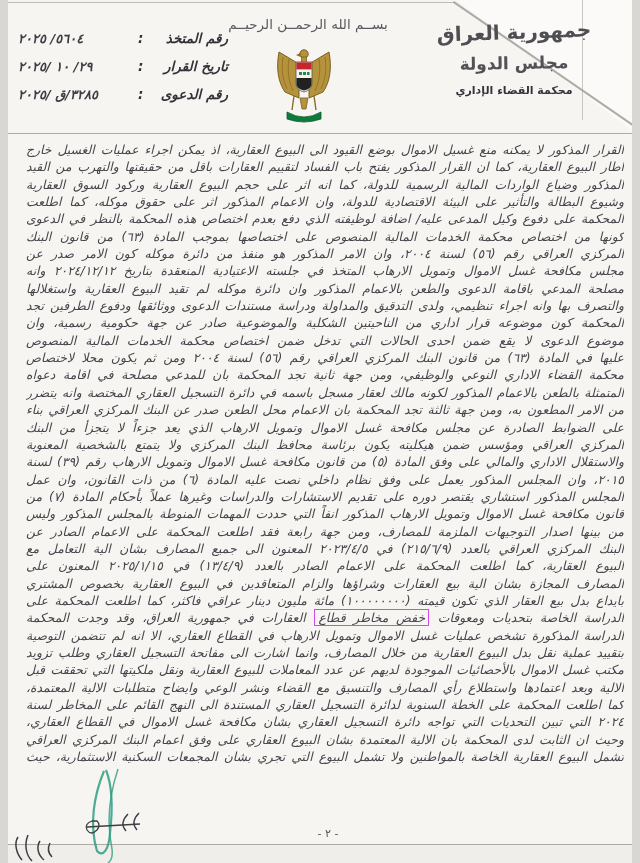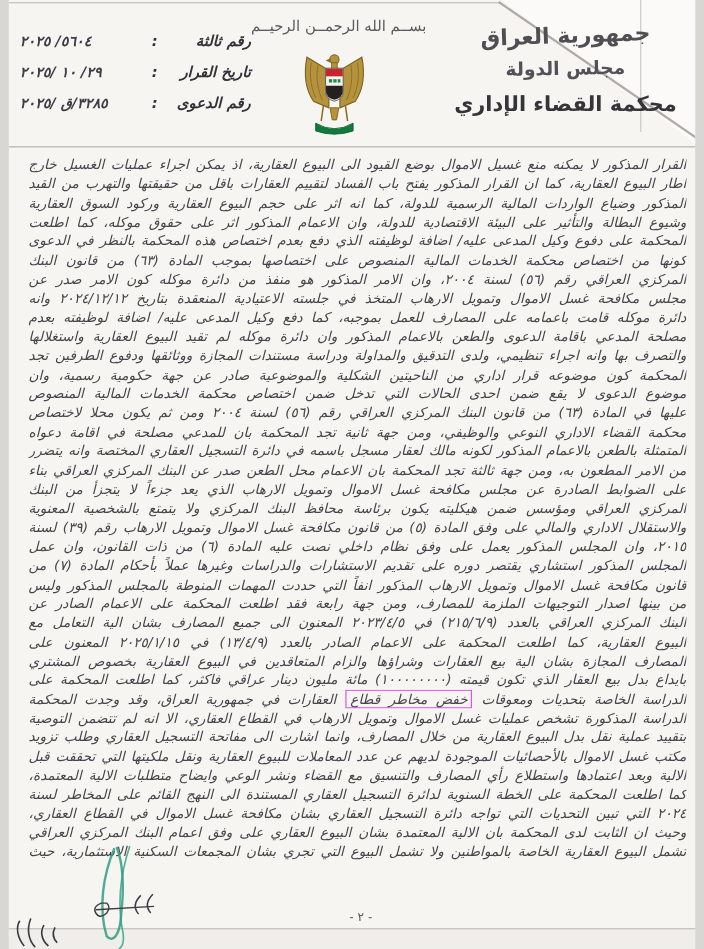--- a/index.html
+++ b/index.html
@@ -19,21 +19,21 @@
   .right-margin-line{position:absolute;left:626px;top:136px;width:1px;height:708px;background:#b9b6b1;opacity:.6;}
   .page-bottom-line{position:absolute;left:0;top:844px;width:640px;height:1px;background:#adaaa5;}
   .below-strip{position:absolute;left:0;top:845px;width:640px;height:18px;background:#efeeea;}
   
   .bismillah{position:absolute;left:208px;top:16px;width:184px;text-align:center;
     font-size:13.5px;color:#5a5a5f;letter-spacing:.5px;direction:rtl;}
   .emblem{position:absolute;left:263px;top:46px;width:66px;height:84px;}
   .header-right{position:absolute;right:14px;top:20px;width:208px;text-align:center;direction:rtl;}
   .hr-country{font-size:20px;font-weight:bold;color:#4e4e53;transform:rotate(-2deg);}
   .hr-council{font-size:17px;font-weight:bold;color:#515157;margin-top:9px;transform:rotate(-1deg);}
-  .hr-court{font-size:19px;font-weight:bold;color:#34343a;margin-top:11px;letter-spacing:.5px;}
+  .hr-court{font-size:11px;font-weight:bold;color:#34343a;margin-top:11px;letter-spacing:.5px;}
   .header-left{position:absolute;left:10px;top:30px;width:232px;font-style:italic;}
   .hdr-row{display:flex;align-items:center;margin-bottom:12px;}
   .hdr-value{width:120px;font-size:13px;font-weight:600;color:#3d3d44;letter-spacing:.5px;}
   .num-ltr{direction:ltr;unicode-bidi:bidi-override;text-align:left;}
   .hdr-label{width:96px;display:flex;justify-content:space-between;direction:rtl;
     font-weight:bold;font-size:13.5px;color:#323238;padding-right:6px;box-sizing:border-box;}
   
   .body-text{position:absolute;left:18px;top:141px;width:598px;direction:rtl;font-style:italic;}
   .body-line{font-size:12.4px;line-height:17.35px;height:17.35px;overflow:hidden;
     color:#45454b;text-align:justify;text-align-last:justify;}
@@ -87,21 +87,21 @@
   <div class="header-right">
     <div class="hr-country">جمهورية العراق</div>
     <div class="hr-council">مجلس الدولة</div>
     <div class="hr-court">محكمة القضاء الإداري</div>
   </div>
 
   <div class="header-left">
     <div class="hdr-row">
       <div class="hdr-value num-ltr">٢٠٢٥ /٥٦٠٤</div>
       <div class="hdr-label">
-        <span>رقم ثالثة</span>
+        <span>رقم المتخذ</span>
           <span class="colon">:</span>
       </div>
     </div>
     <div class="hdr-row">
       <div class="hdr-value num-ltr">٢٠٢٥/ ١٠ /٢٩</div>
       <div class="hdr-label">
         <span>تاريخ القرار</span>
           <span class="colon">:</span>
       </div>
     </div>
@@ -116,23 +116,22 @@
 
   <div class="body-text">
       <div class="body-line">القرار المذكور لا يمكنه منع غسيل الاموال بوضع القيود الى البيوع العقارية، اذ يمكن اجراء عمليات الغسيل خارج</div>
       <div class="body-line">اطار البيوع العقارية، كما ان القرار المذكور يفتح باب الفساد لتقييم العقارات باقل من حقيقتها والتهرب من القيد</div>
       <div class="body-line">المذكور وضياع الواردات المالية الرسمية للدولة، كما انه اثر على حجم البيوع العقارية وركود السوق العقارية</div>
       <div class="body-line">وشيوع البطالة والتأثير على البيئة الاقتصادية للدولة، وان الاعمام المذكور اثر على حقوق موكله، كما اطلعت</div>
       <div class="body-line">المحكمة على دفوع وكيل المدعى عليه/ اضافة لوظيفته الذي دفع بعدم اختصاص هذه المحكمة بالنظر في الدعوى</div>
       <div class="body-line">كونها من اختصاص محكمة الخدمات المالية المنصوص على اختصاصها بموجب المادة (٦٣) من قانون البنك</div>
       <div class="body-line">المركزي العراقي رقم (٥٦) لسنة ٢٠٠٤، وان الامر المذكور هو منفذ من دائرة موكله كون الامر صدر عن</div>
       <div class="body-line">مجلس مكافحة غسل الاموال وتمويل الارهاب المتخذ في جلسته الاعتيادية المنعقدة بتاريخ ٢٠٢٤/١٢/١٢ وانه</div>
-      <div class="body-line">دائرة موكله قامت باعمامه على المصارف للعمل بموجبه، كما دفع وكيل المدعى عليه/ اضافة لوظيفته بعدم</div>
       <div class="body-line">مصلحة المدعي باقامة الدعوى والطعن بالاعمام المذكور وان دائرة موكله لم تقيد البيوع العقارية واستغلالها</div>
-      <div class="body-line">والتصرف بها وانه اجراء تنظيمي، ولدى التدقيق والمداولة ودراسة مستندات المجازة ووثائقها ودفوع الطرفين تجد</div>
+      <div class="body-line">والتصرف بها وانه اجراء تنظيمي، ولدى التدقيق والمداولة ودراسة مستندات الدعوى ووثائقها ودفوع الطرفين تجد</div>
       <div class="body-line">المحكمة كون موضوعه قرار اداري من الناحيتين الشكلية والموضوعية صادر عن جهة حكومية رسمية، وان</div>
       <div class="body-line">موضوع الدعوى لا يقع ضمن احدى الحالات التي تدخل ضمن اختصاص محكمة الخدمات المالية المنصوص</div>
       <div class="body-line">عليها في المادة (٦٣) من قانون البنك المركزي العراقي رقم (٥٦) لسنة ٢٠٠٤ ومن ثم يكون محلا لاختصاص</div>
       <div class="body-line">محكمة القضاء الاداري النوعي والوظيفي، ومن جهة ثانية تجد المحكمة بان للمدعي مصلحة في اقامة دعواه</div>
       <div class="body-line">المتمثلة بالطعن بالاعمام المذكور لكونه مالك لعقار مسجل باسمه في دائرة التسجيل العقاري المختصة وانه يتضرر</div>
       <div class="body-line">من الامر المطعون به، ومن جهة ثالثة تجد المحكمة بان الاعمام محل الطعن صدر عن البنك المركزي العراقي بناء</div>
       <div class="body-line">على الضوابط الصادرة عن مجلس مكافحة غسل الاموال وتمويل الارهاب الذي يعد جزءاً لا يتجزأ من البنك</div>
       <div class="body-line">المركزي العراقي ومؤسس ضمن هيكليته يكون برئاسة محافظ البنك المركزي ولا يتمتع بالشخصية المعنوية</div>
       <div class="body-line">والاستقلال الاداري والمالي على وفق المادة (٥) من قانون مكافحة غسل الاموال وتمويل الارهاب رقم (٣٩) لسنة</div>
       <div class="body-line">٢٠١٥، وان المجلس المذكور يعمل على وفق نظام داخلي نصت عليه المادة (٦) من ذات القانون، وان عمل</div>

